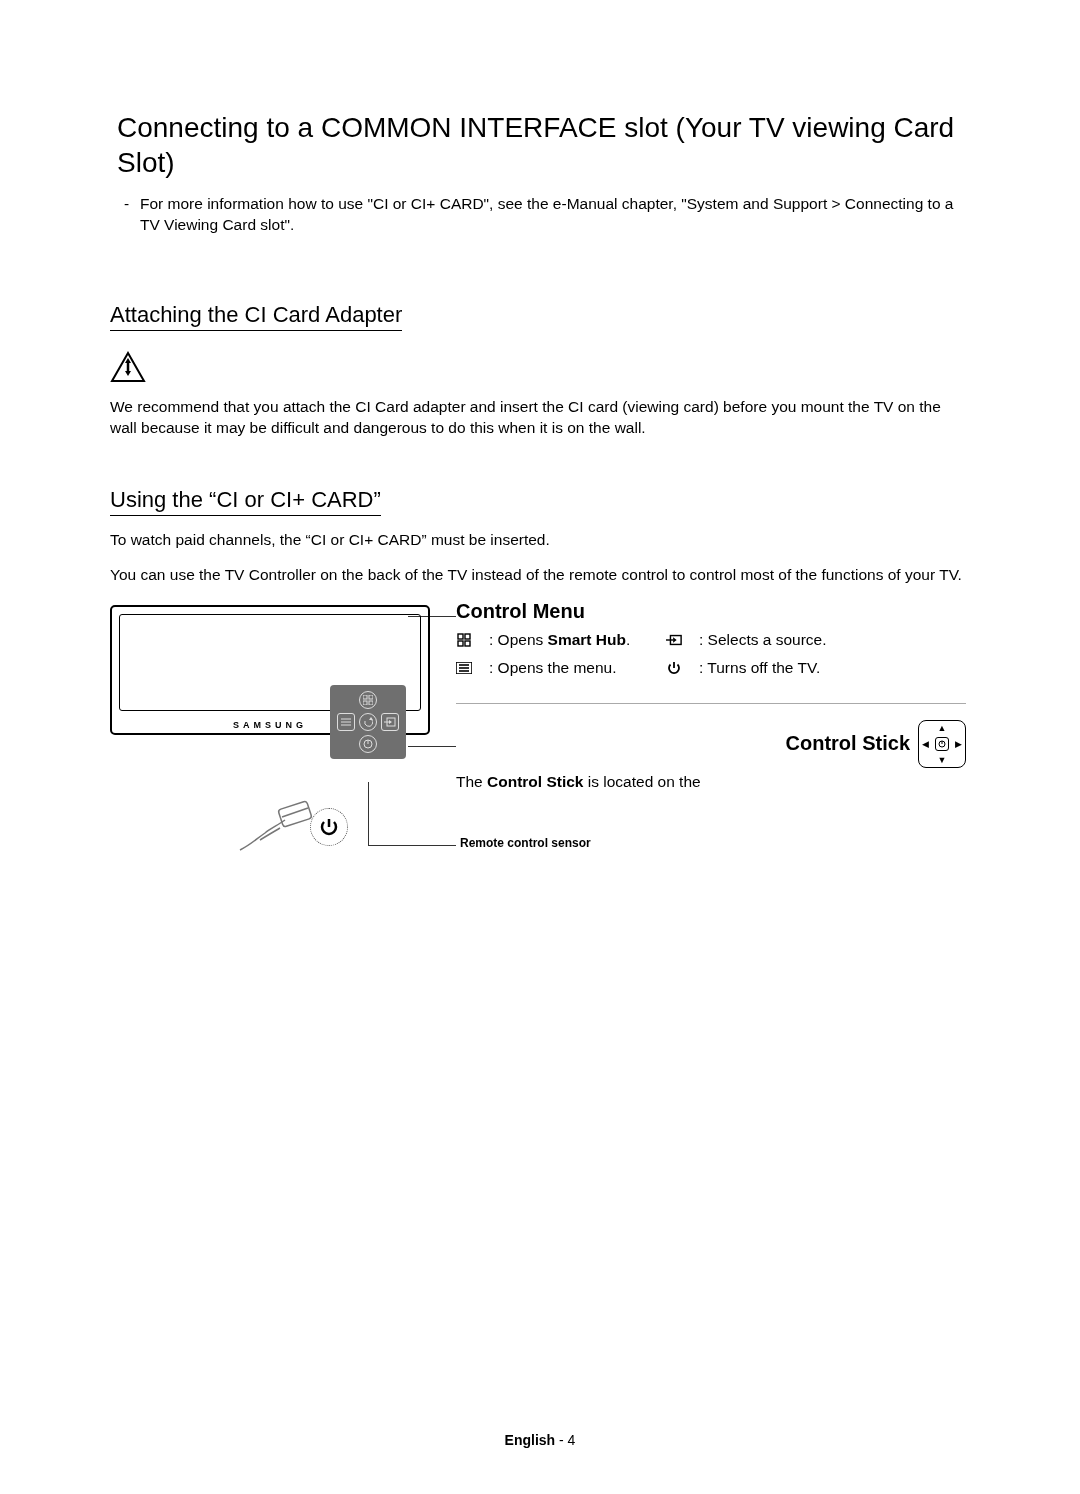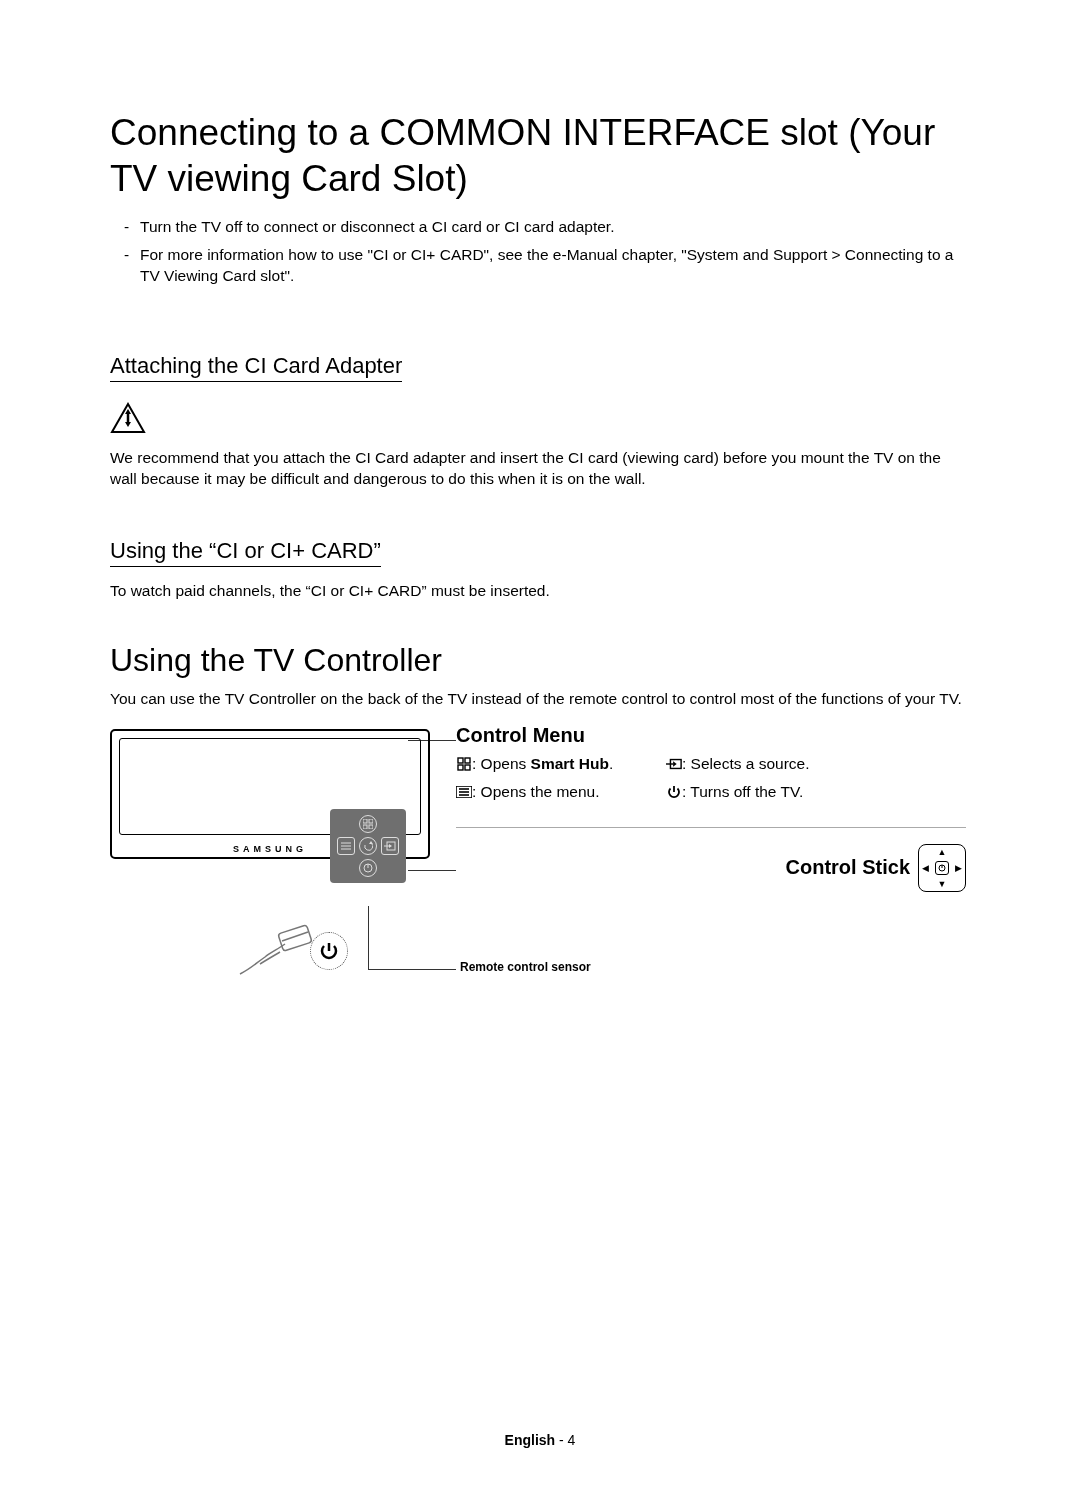--- a/index.html
+++ b/index.html
@@ -9,25 +9,25 @@
     height: 1494px;
     background: #fff;
     font-family: Arial, Helvetica, sans-serif;
     color: #000;
     position: relative;
   }
   .page {
     padding: 110px 110px 0 110px;
   }
   .h1 {
-    font-size: 37px;
+    font-size: 28px;
     font-weight: 400;
     letter-spacing: 0px;
     line-height: 1.25;
-    margin: 0 0 14px 0;
+    margin: 0 0 14px 7px;
   }
   ul.dashlist {
     list-style: none;
     padding: 0;
     margin: 0 0 26px 0;
     font-size: 15.5px;
     line-height: 1.35;
   }
   ul.dashlist li {
     position: relative;
@@ -137,21 +137,21 @@
   }
   .label-title { font-size: 20px; font-weight: bold; margin-bottom: 8px; }
   .menu-grid {
     display: grid;
     grid-template-columns: 200px 190px;
     column-gap: 10px;
     row-gap: 10px;
     font-size: 15.5px;
     margin-bottom: 26px;
   }
-  .menu-item { display:flex; align-items:center; gap:0; white-space:nowrap; }
+  .menu-item { display:flex; align-items:center; gap:17px; white-space:nowrap; }
   .mini-ic { width:16px; height:14px; display:inline-flex; align-items:center; justify-content:center; }
   .divider { border-top:1px solid #aaa; margin: 10px 0 16px 0; }
 
   .stick-row { display:flex; align-items:flex-start; gap:10px; }
   .stick-dir {
     width:48px; height:48px; border:1px solid #000; border-radius:8px; position:relative; flex:0 0 48px;
     display:flex; align-items:center; justify-content:center;
   }
   .stick-dir .c { width:14px; height:14px; border:1px solid #000; border-radius:3px; display:flex; align-items:center; justify-content:center;}
   .stick-dir .arr { position:absolute; font-size:9px; }
@@ -167,42 +167,40 @@
   }
   .footer .pg { font-weight: normal; }
 </style>
 </head>
 <body>
 
 <div class="page">
   <h1 class="h1">Connecting to a COMMON INTERFACE slot (Your TV viewing Card Slot)</h1>
 
   <ul class="dashlist">
-    <li>Turn the TV off to connect or disconnect a CI card or CI card adapter.</li>
     <li>For more information how to use "CI or CI+ CARD", see the e-Manual chapter, "System and Support &gt; Connecting to a TV Viewing Card slot".</li>
   </ul>
 
   <div><span class="h2">Attaching the CI Card Adapter</span></div>
 
   <div class="warn-row">
     <div class="warn-icon">
       <svg width="36" height="32" viewBox="0 0 36 32">
         <polygon points="18,2 34,30 2,30" fill="none" stroke="#000" stroke-width="2"></polygon>
         <line x1="18" y1="10" x2="18" y2="22" stroke="#000" stroke-width="2.5"></line>
         <polygon points="18,7 15,12 21,12" fill="#000"></polygon>
         <polygon points="18,25 15,20 21,20" fill="#000"></polygon>
       </svg>
     </div>
     <div class="warn-text">We recommend that you attach the CI Card adapter and insert the CI card (viewing card) before you mount the TV on the wall because it may be difficult and dangerous to do this when it is on the wall.</div>
   </div>
 
   <div><span class="h2">Using the “CI or CI+ CARD”</span></div>
   <p class="body-text">To watch paid channels, the “CI or CI+ CARD” must be inserted.</p>
 
-  <h1 class="h1b">Using the TV Controller</h1>
   <p class="body-text">You can use the TV Controller on the back of the TV instead of the remote control to control most of the functions of your TV.</p>
 
   <div class="diagram">
 
     <div class="line-to-panel"></div>
     <div class="line-to-stick"></div>
     <div class="line-to-sensor-v"></div>
     <div class="line-to-sensor-h"></div>
 
     <div class="tv">
@@ -329,20 +327,23 @@
               <span class="arr" style="left:3px; top:50%; transform:translateY(-50%);">◀</span>
               <span class="arr" style="right:3px; top:50%; transform:translateY(-50%);">▶</span>
               <span class="c">
                   <svg width="8" height="8" viewBox="0 0 8 8">
                     <circle cx="4" cy="4" r="3" fill="none" stroke="#000"></circle>
                     <line x1="4" y1="1" x2="4" y2="4" stroke="#000"></line>
                   </svg>
                 </span>
             </div>
           </div>
+          <div style="font-size:15.5px; line-height:1.35; margin-top:4px;">
+            <span>The </span><b>Control Stick</b><span> is located on the</span>
+          </div>
         </div>
       </div>
     </div>
 
     <div class="sensor-label" style="left:350px; top:236px;">Remote control sensor</div>
   </div>
 </div>
 
 <div class="footer">
   <span>English</span><span class="pg"> - </span><span class="pg">4</span>

